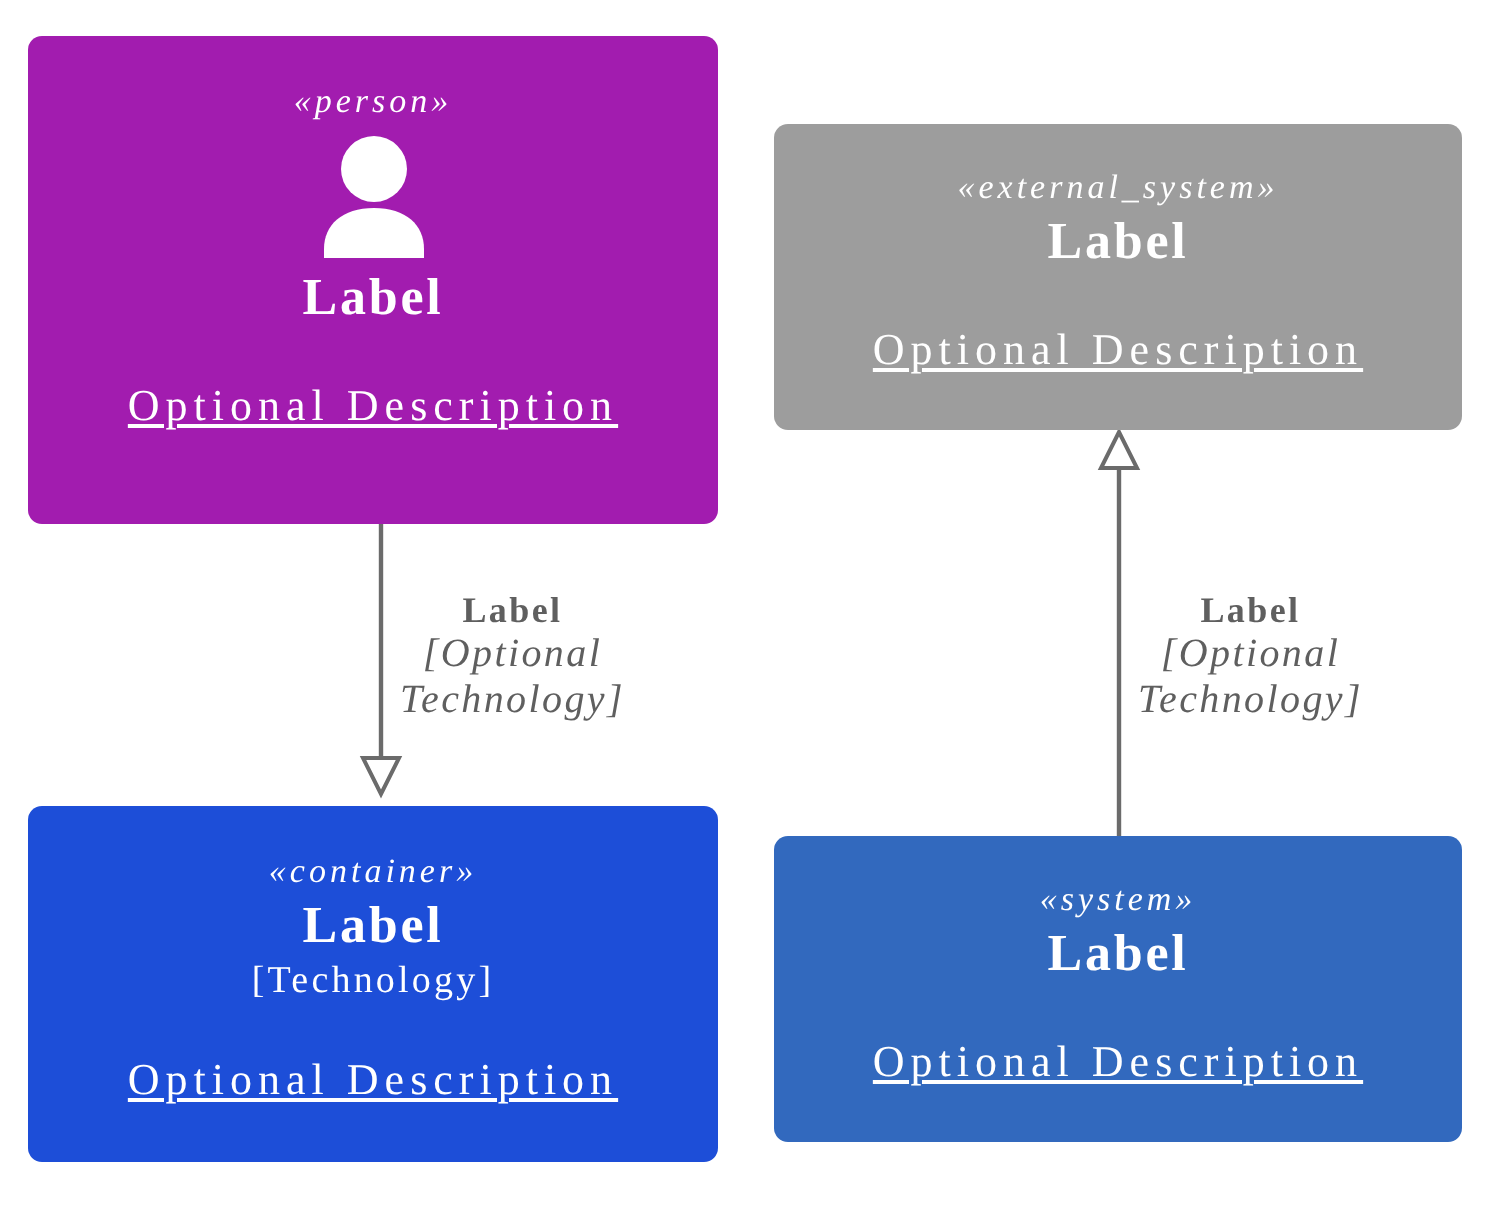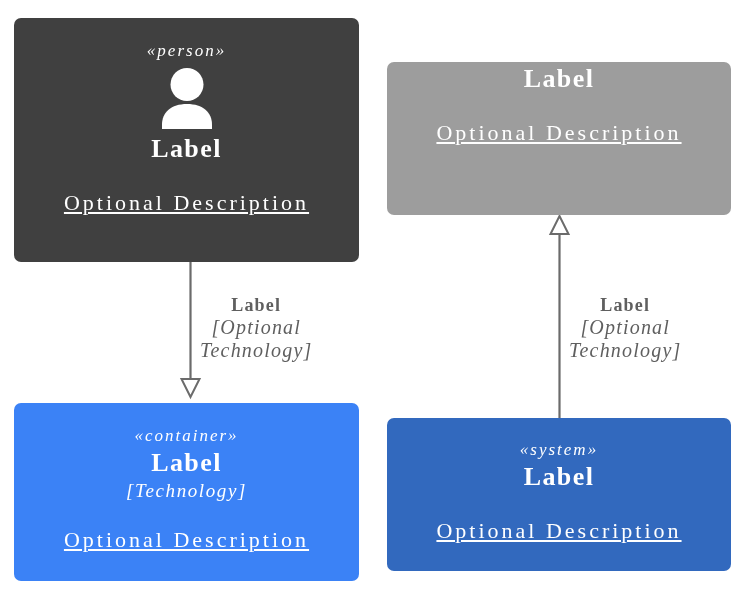--- a/index.html
+++ b/index.html
@@ -41,37 +41,36 @@
     font-weight: normal;
     letter-spacing: 2.0px;
     white-space: nowrap;
   }
   .node .nlabel {
     font-weight: bold;
     letter-spacing: 1.4px;
     white-space: nowrap;
   }
   .node .tech {
-    font-style: italic;
     letter-spacing: 1.6px;
     white-space: nowrap;
   }
   .node .desc {
     letter-spacing: 3.0px;
     white-space: nowrap;
     text-decoration: underline;
   }
 
   
   #node-person {
     left: 14px;
     top: 18px;
     width: 345px;
     height: 244px;
-    background: #404040;
+    background: #a21caf;
   }
   #node-person .stereotype { font-size: 17px; margin-top: 23px; }
   #node-person .person-icon { margin-top: 6px; }
   #node-person .nlabel { font-size: 26px; margin-top: 5px; }
   #node-person .desc { font-size: 22px; margin-top: 26px; }
 
   
   #node-external-system {
     left: 387px;
     top: 62px;
@@ -82,21 +81,21 @@
   #node-external-system .stereotype { font-size: 17px; margin-top: 22px; }
   #node-external-system .nlabel { font-size: 26px; margin-top: 2px; }
   #node-external-system .desc { font-size: 22px; margin-top: 26px; }
 
   
   #node-container {
     left: 14px;
     top: 403px;
     width: 345px;
     height: 178px;
-    background: #3b82f6;
+    background: #1d4ed8;
   }
   #node-container .stereotype { font-size: 17px; margin-top: 23px; }
   #node-container .nlabel { font-size: 26px; margin-top: 2px; }
   #node-container .tech { font-size: 19px; margin-top: 2px; }
   #node-container .desc { font-size: 22px; margin-top: 25px; }
 
   
   #node-system {
     left: 387px;
     top: 418px;
@@ -165,20 +164,21 @@
       <svg width="68" height="62" viewBox="0 0 68 62" aria-hidden="true">
         <circle cx="34" cy="17.5" r="16.5" fill="#ffffff"></circle>
         <path d="M34 37 C18 37 9 45.5 9 57.5 L9 62 L59 62 L59 57.5 C59 45.5 50 37 34 37 Z" fill="#ffffff"></path>
       </svg>
     </span>
     <span class="nlabel">Label</span>
     <span class="desc">Optional Description</span>
   </div>
 
   <div class="node" id="node-external-system">
+    <span class="stereotype">«external_system»</span>
     <span class="nlabel">Label</span>
     <span class="desc">Optional Description</span>
   </div>
 
   <div class="node" id="node-container">
     <span class="stereotype">«container»</span>
     <span class="nlabel">Label</span>
     <span class="tech">[Technology]</span>
     <span class="desc">Optional Description</span>
   </div>

